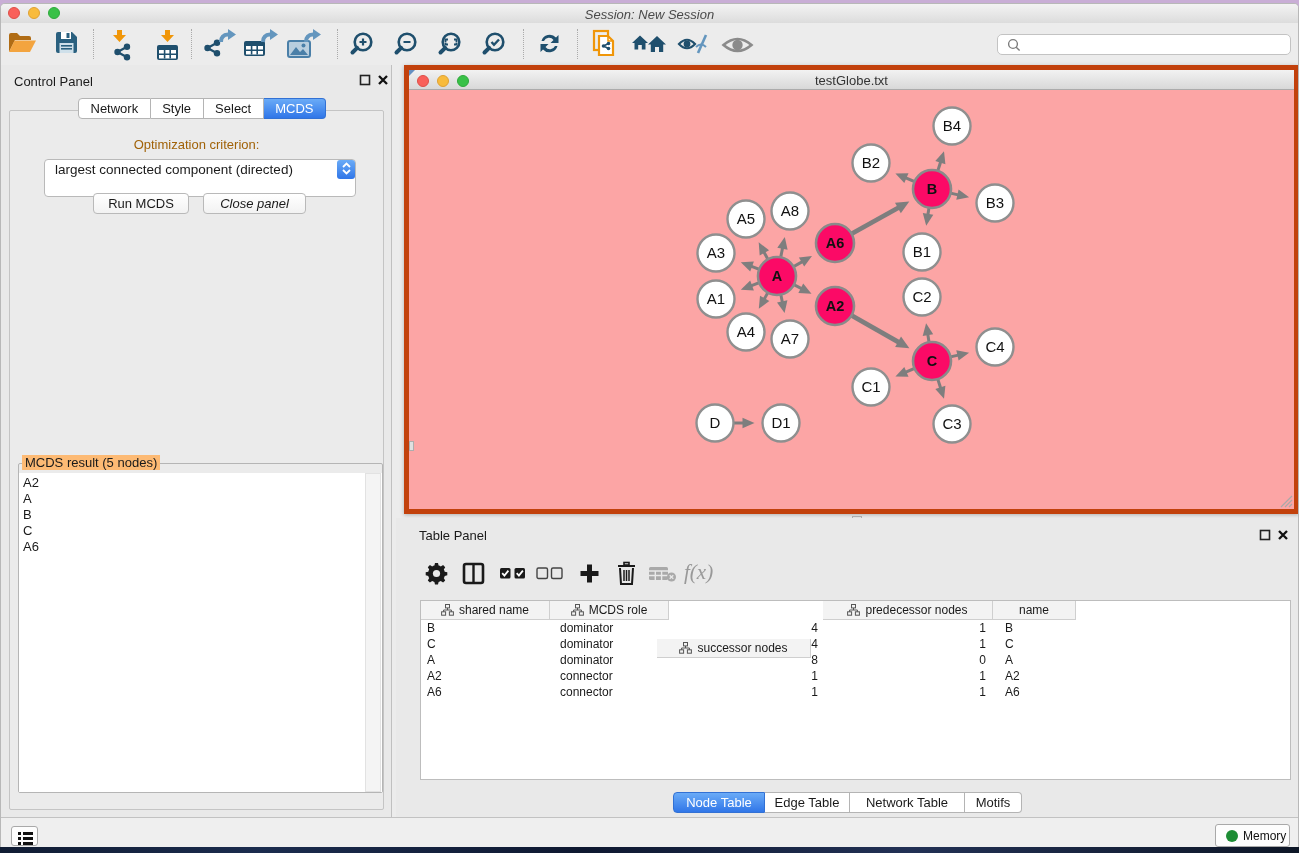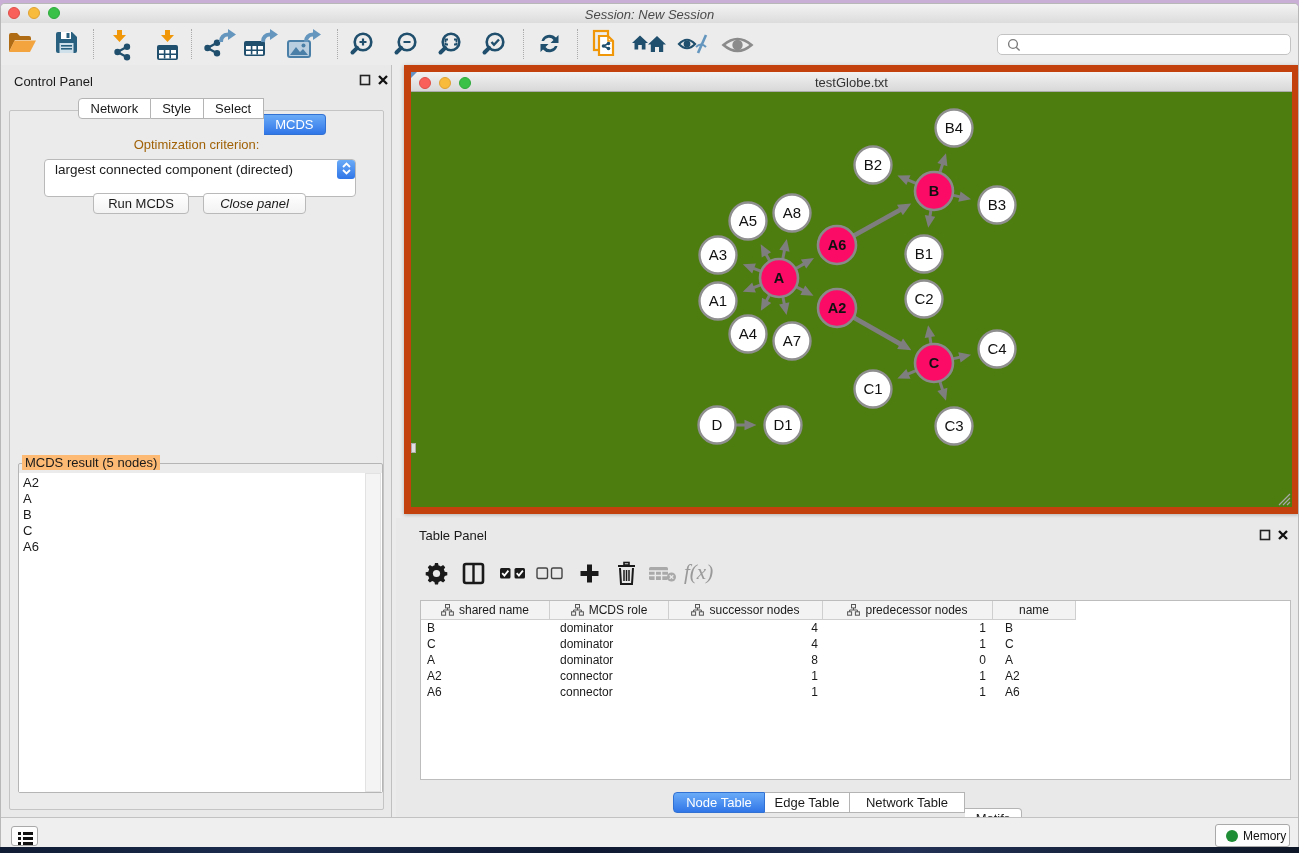--- a/index.html
+++ b/index.html
@@ -12,26 +12,26 @@
   .light { position:absolute; top:3px; width:12px; height:12px; border-radius:50%; }
   #toolbar { position:absolute; left:0; top:19px; width:100%; height:42px; background:#ececec; }
   .sep { position:absolute; top:6px; height:30px; width:0; border-left:1px dotted #aaa; }
   #searchbox { position:absolute; left:996px; top:11px; width:294px; height:21px; background:#fff; border:1px solid #c3c3c3; border-radius:5px; }
   
   #cpanel { position:absolute; left:0; top:61px; width:391px; height:752px; background:#e9e9e9; border-right:1px solid #c0c0c0; }
   #cpanel .hdr { position:absolute; left:13px; top:9px; font-size:13px; color:#1a1a1a; }
   .tabgrp { position:absolute; display:flex; font-size:13px; color:#1a1a1a; }
   .tabgrp .tab { background:#fff; border:1px solid #b4b4b4; border-left:none; padding:0 11.5px; height:21px; line-height:20px; }
   .tabgrp .tab.first { border-left:1px solid #b4b4b4; border-radius:4px 0 0 4px; }
-  .tabgrp .tab.last { border-radius:0 4px 4px 0;margin-top:16px; }
+  .tabgrp .tab.last { border-radius:0 4px 4px 0; }
   .tabgrp .tab.sel { background:linear-gradient(#6aabf7,#3076e8); color:#fff; border-color:#3271d4; }
   #cpanel .pane { position:absolute; left:8px; top:45px; width:375px; height:700px; border:1px solid #c4c4c4; background:#ebebeb; border-radius:2px; }
   .btn { position:absolute; background:linear-gradient(#ffffff,#f2f2f2); border:1px solid #b9b9b9; border-radius:4px; font-size:13px; color:#1a1a1a; text-align:center; }
   
-  #netwin { position:absolute; left:403px; top:61px; width:895px; height:449px; border:7px solid #c2410c; background:#4d7c0f; box-shadow:0 1px 4px rgba(0,0,0,0.25); }
+  #netwin { position:absolute; left:403px; top:61px; width:895px; height:449px; border:5px solid #c2410c; background:#fca5a5; box-shadow:0 1px 4px rgba(0,0,0,0.25); }
   #netwin .tbar { position:absolute; left:0; top:0; width:100%; height:20px; background:linear-gradient(#f2f2f2,#d8d8d8); border-bottom:1px solid #ababab; }
   #netwin .tbar .t { position:absolute; left:0; right:0; top:3px; text-align:center; font-size:13px; color:#333; }
   
   #tpanel { position:absolute; left:395px; top:514px; width:904px; height:299px; background:#e9e9e9; }
   #tpanel .hdr { position:absolute; left:23px; top:10px; font-size:13px; color:#1a1a1a; }
   #ttable { position:absolute; left:24px; top:82px; width:871px; height:180px; background:#fff; border:1px solid #bdbdbd; }
   .thead { position:absolute; top:0; height:19px; background:#f3f3f3; border-right:1px solid #cfcfcf; border-bottom:1px solid #cfcfcf; font-size:12px; color:#1a1a1a; }
   .trow { position:absolute; height:16px; font-size:12px; color:#1a1a1a; }
   .wbtn { position:absolute; background:#fdfdfd; border:1px solid #a9a9a9; border-radius:3px; }
   #statusbar { position:absolute; left:0; top:813px; width:1299px; height:34px; background:#efefef; border-top:1px solid #c2c2c2; }
@@ -343,21 +343,21 @@
         </div>
       <div class="thead" style="left:129px;width:119px;display:flex;align-items:center;justify-content:center;">
           <svg width="13" height="12" viewBox="0 0 13 12" style="margin-right:5px;flex:none">
             <rect x="4.5" y="0.5" width="4" height="3.4" fill="none" stroke="#555" stroke-width="1"></rect>
             <rect x="0.6" y="7.8" width="4" height="3.4" fill="none" stroke="#555" stroke-width="1"></rect>
             <rect x="8.4" y="7.8" width="4" height="3.4" fill="none" stroke="#555" stroke-width="1"></rect>
             <path d="M6.5 4 V6 M2.6 7.8 V6 H10.4 V7.8" fill="none" stroke="#555" stroke-width="1"></path>
           </svg>
           <span>MCDS role</span>
         </div>
-      <div class="thead" style="left:248px;width:154px;display:flex;align-items:center;justify-content:center;">
+      <div class="thead" style="left:236px;width:154px;display:flex;align-items:center;justify-content:center;margin-top:38px;">
           <svg width="13" height="12" viewBox="0 0 13 12" style="margin-right:5px;flex:none">
             <rect x="4.5" y="0.5" width="4" height="3.4" fill="none" stroke="#555" stroke-width="1"></rect>
             <rect x="0.6" y="7.8" width="4" height="3.4" fill="none" stroke="#555" stroke-width="1"></rect>
             <rect x="8.4" y="7.8" width="4" height="3.4" fill="none" stroke="#555" stroke-width="1"></rect>
             <path d="M6.5 4 V6 M2.6 7.8 V6 H10.4 V7.8" fill="none" stroke="#555" stroke-width="1"></path>
           </svg>
           <span>successor nodes</span>
         </div>
       <div class="thead" style="left:402px;width:170px;display:flex;align-items:center;justify-content:center;">
           <svg width="13" height="12" viewBox="0 0 13 12" style="margin-right:5px;flex:none">

